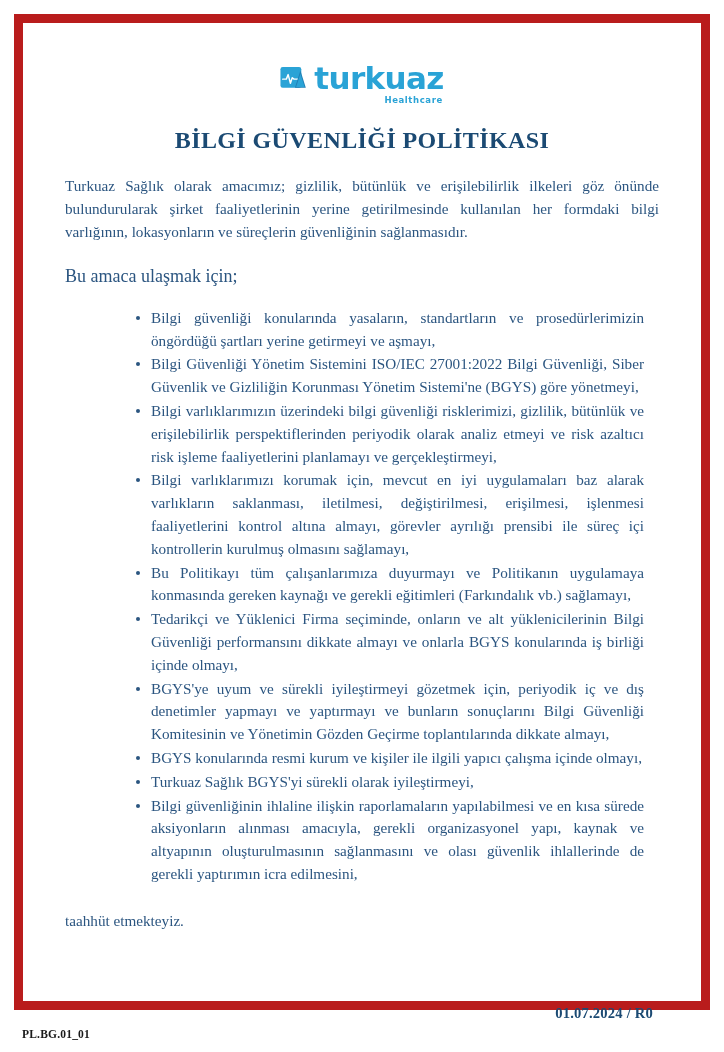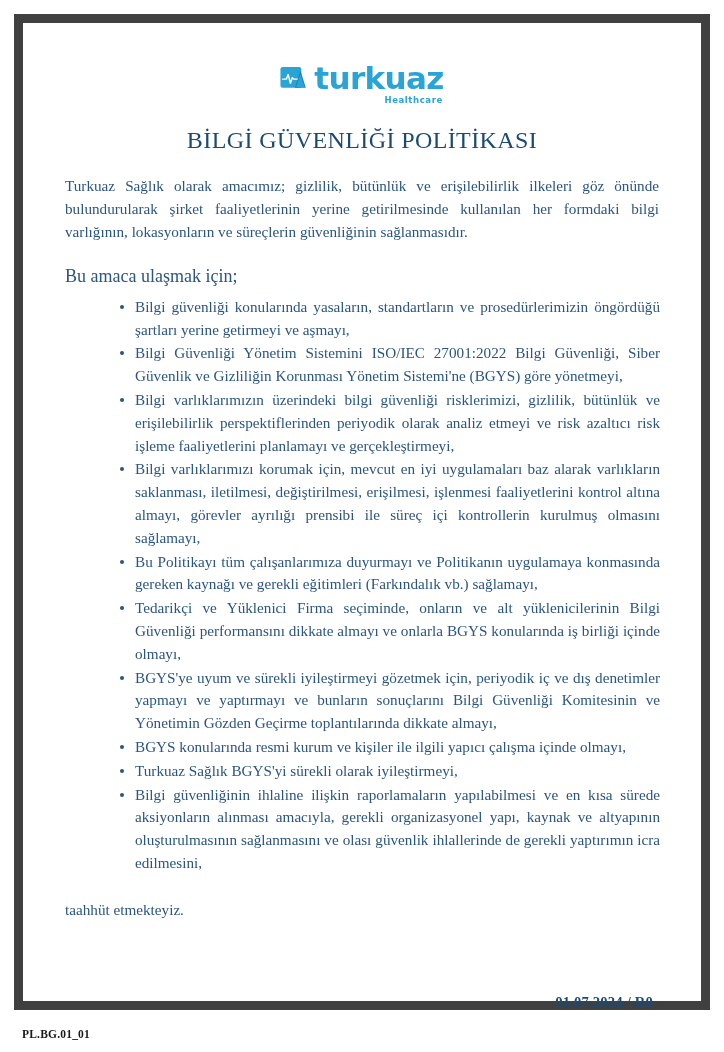--- a/index.html
+++ b/index.html
@@ -15,21 +15,21 @@
     overflow: hidden;
   }
 
   
   .page-frame {
     position: absolute;
     left: 14px;
     top: 14px;
     width: 696px;
     height: 996px;
-    border: 9px solid #404040;
+    border: 9px solid #b91c1c;
     box-sizing: border-box;
     background: #ffffff;
   }
   .page-inner {
     position: absolute;
     left: 0;
     top: 0;
     right: 0;
     bottom: 0;
     padding: 14px 30px 10px 30px;
@@ -76,21 +76,21 @@
     color: #2aa3d6;
     letter-spacing: 0.6px;
     margin-top: 2px;
     margin-right: 1px;
   }
 
   
   .doc-title {
     text-align: center;
     font-size: 24px;
-    font-weight: normal;
+    font-weight: bold;
     color: #1b4a73;
     letter-spacing: 0.4px;
     margin-top: 22px;
     margin-bottom: 20px;
   }
 
   
   .intro {
     font-size: 15.2px;
     color: #2b5580;
@@ -100,21 +100,21 @@
   }
   .lead {
     font-size: 18px;
     color: #2b5580;
     margin: 20px 12px 6px 12px;
     line-height: 1.5;
   }
 
   ul.policy-list {
     list-style: none;
-    margin: 1px;
+    margin: 17px;
     padding: 0 10px 0 66px;
   }
   ul.policy-list > li {
     position: relative;
     font-size: 15.2px;
     color: #2b5580;
     text-align: justify;
     line-height: 1.5;
     margin-bottom: 1px;
     padding-left: 15px;

